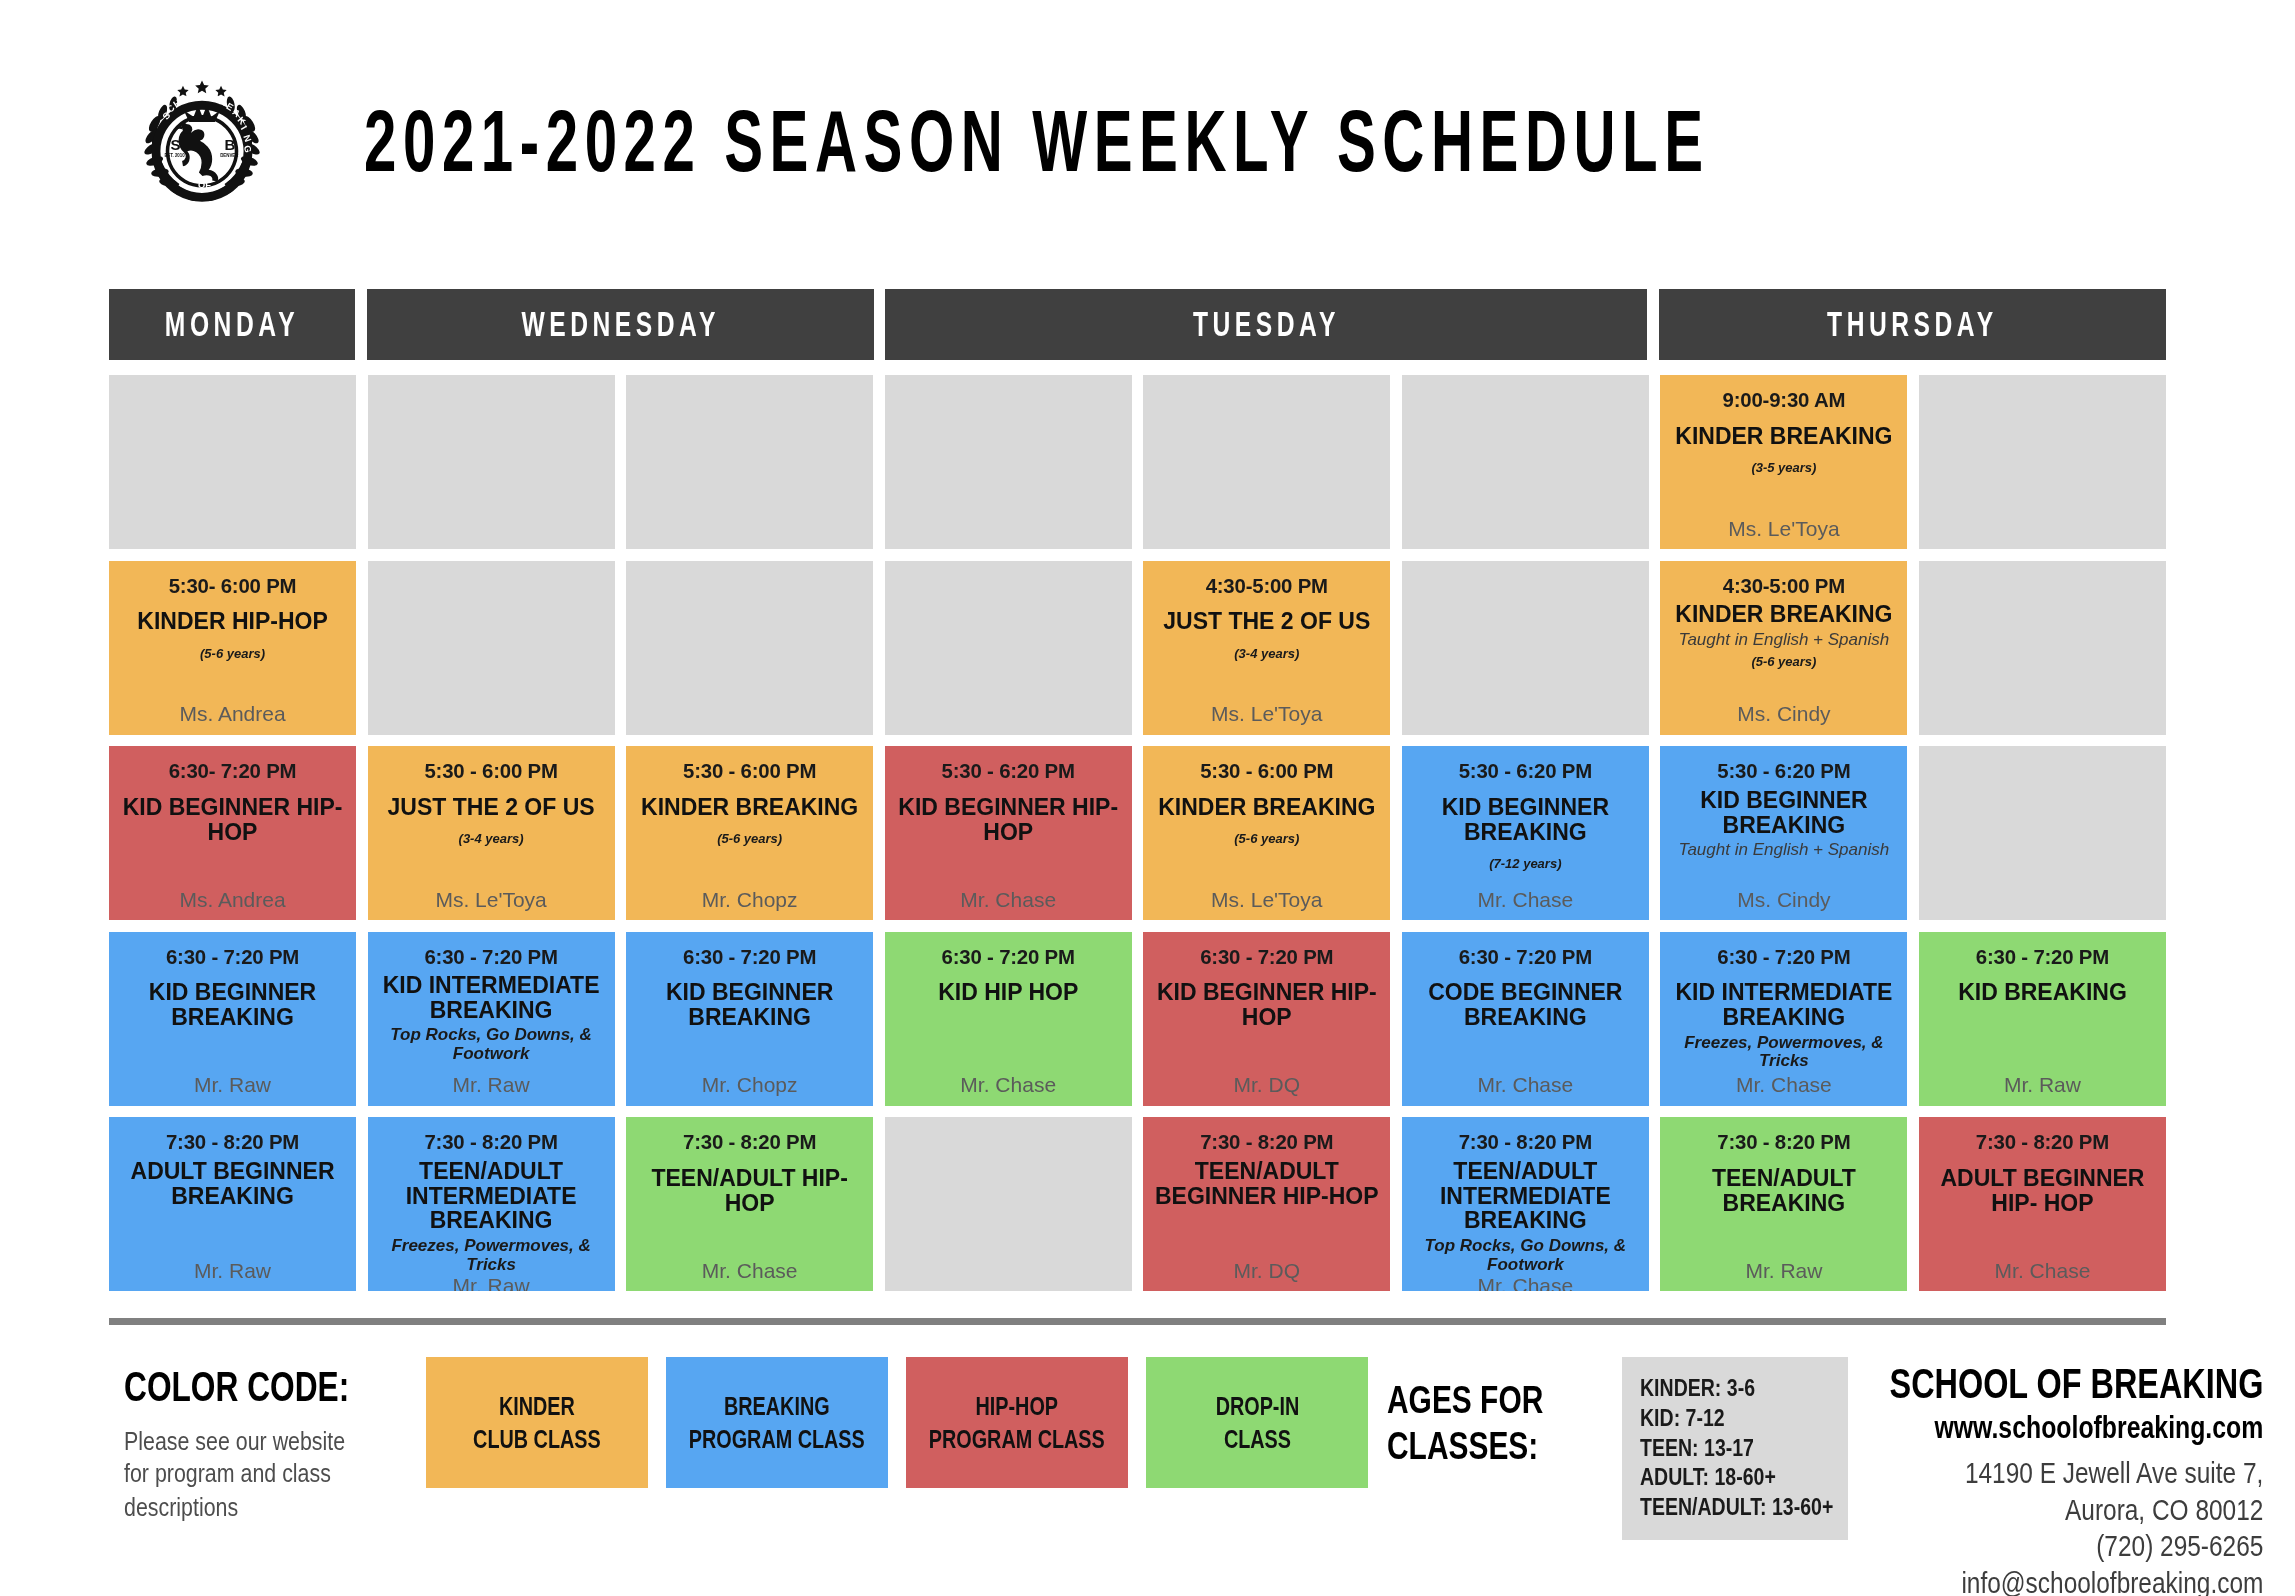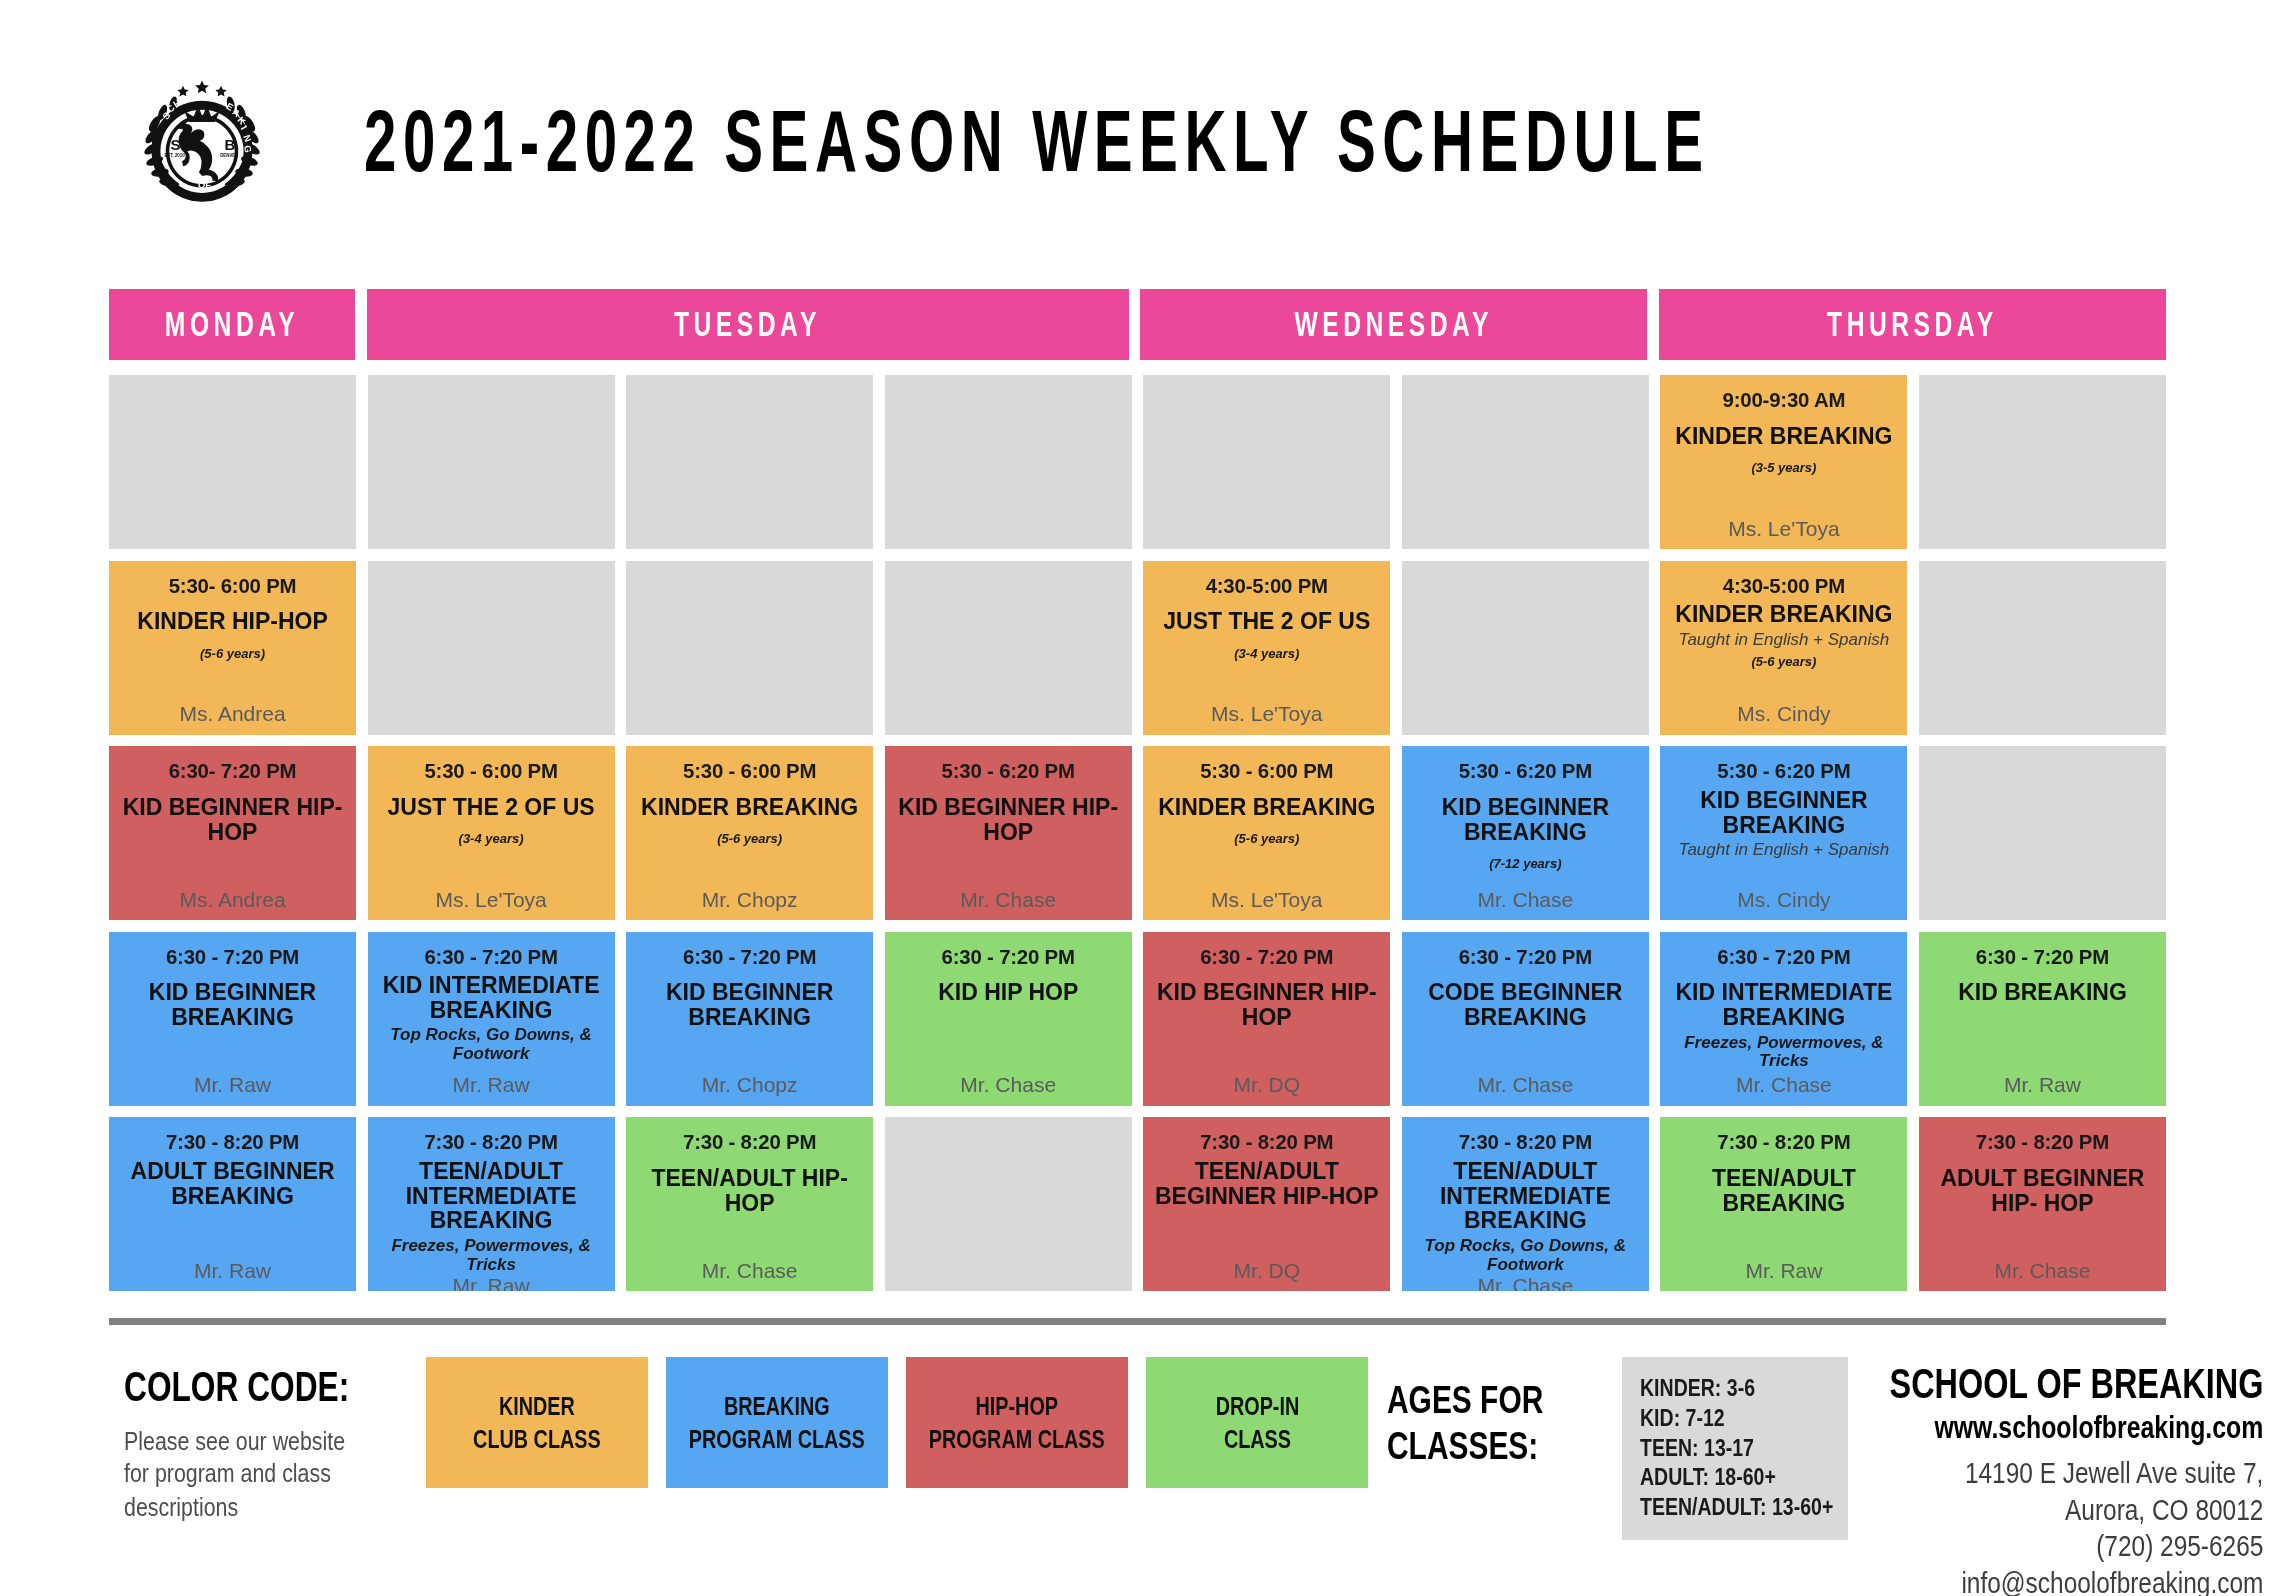--- a/index.html
+++ b/index.html
@@ -49,21 +49,21 @@
   }
 
   
   #day-row {
     display: flex;
     gap: 11.5px;
     margin: 49px 129px 0 109px;
     height: 71px;
   }
   .day-cell {
-    background: #ec4899;
+    background: #404040;
     display: flex;
     align-items: center;
     justify-content: center;
   }
   .day-label {
     color: #ffffff;
     font-family: "Liberation Sans Narrow", "Liberation Sans", sans-serif;
     font-weight: bold;
     font-size: 29px;
     letter-spacing: 5.3px;
@@ -335,25 +335,25 @@
         </g>
       </svg>
     </div>
     <div id="title">2021-2022 SEASON WEEKLY SCHEDULE</div>
   </div>
 
   <div id="day-row">
     <div class="day-cell span1">
       <span class="day-label">MONDAY</span>
     </div>
+    <div class="day-cell span2">
+      <span class="day-label">WEDNESDAY</span>
+    </div>
     <div class="day-cell span3">
       <span class="day-label">TUESDAY</span>
-    </div>
-    <div class="day-cell span2">
-      <span class="day-label">WEDNESDAY</span>
     </div>
     <div class="day-cell span2">
       <span class="day-label">THURSDAY</span>
     </div>
   </div>
 
   <div id="grid">
       <div class="cell empty"></div>
       <div class="cell empty"></div>
       <div class="cell empty"></div>

